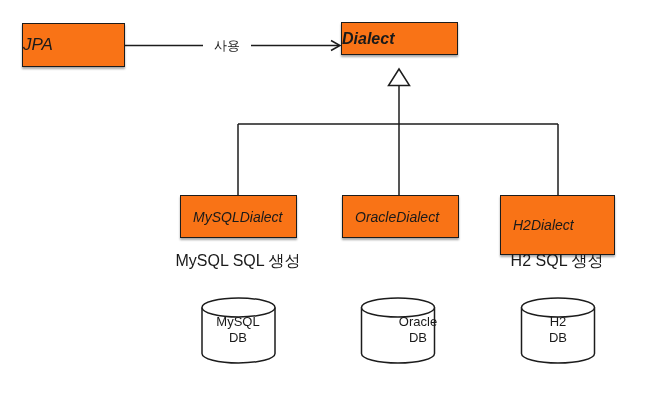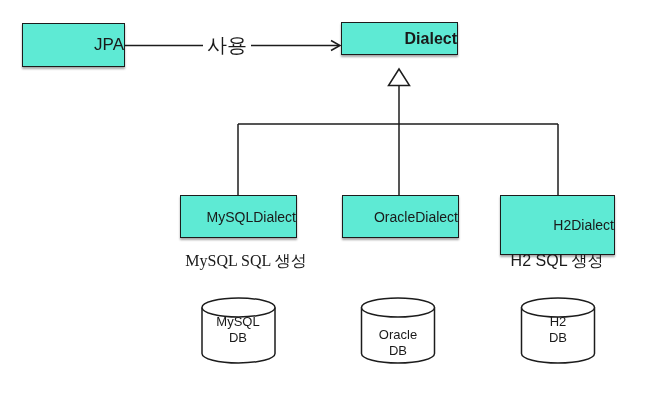--- a/index.html
+++ b/index.html
@@ -17,64 +17,65 @@
     overflow: hidden;
   }
   svg.wires {
     position: absolute;
     left: 0; top: 0;
     width: 667px;
     height: 405px;
   }
   .node-box {
     position: absolute;
-    background: #5eead4;
+    background: #f97316;
     border: 1.5px solid #1c1c1c;
     box-shadow: 0 1.5px 2px rgba(0,0,0,0.35);
     display: flex;
     align-items: center;
-    justify-content: flex-end;
+    justify-content: flex-start;
     box-sizing: border-box;
+    font-style: italic;
   }
   .box-jpa      { left: 22px;  top: 23px;  width: 103px; height: 44px; font-size: 17px; }
   .box-dialect  { left: 341px; top: 22px;  width: 117px; height: 33px; font-size: 16px; font-weight: bold; }
   .box-sub      { font-size: 14px; padding-left: 12px; }
   .box-mysql    { left: 180px; top: 195px; width: 117px; height: 43px; }
   .box-oracle   { left: 342px; top: 195px; width: 117px; height: 43px; }
   .box-h2       { left: 500px; top: 195px; width: 115px; height: 60px; }
   .edge-label {
     position: absolute;
     left: 203px; top: 36px;
     width: 48px; height: 19px;
     background: #ffffff;
     text-align: center;
-    font-size: 20px;
+    font-size: 13px;
     line-height: 19px;
   }
   .caption {
     position: absolute;
     top: 250px;
     width: 180px;
     text-align: center;
     font-size: 16px;
     line-height: 22px;
   }
-  .caption-mysql  { left: 156px; font-family: Liberation Serif, serif; }
+  .caption-mysql  { left: 148px; }
   .caption-oracle { left: 310px; }
   .caption-h2     { left: 467px; }
   .db-label {
     position: absolute;
     width: 84px;
     text-align: center;
     font-size: 13px;
     line-height: 15.5px;
     top: 314px;
   }
   .db-label-mysql  { left: 196px; }
-  .db-label-oracle { left: 356px; margin-top: 13px; }
+  .db-label-oracle { left: 376px; }
   .db-label-h2     { left: 516px; }
 </style>
 </head>
 <body>
 
 <div class="canvas">
 
   <svg class="wires" viewBox="0 0 667 405" stroke="#1c1c1c" stroke-width="1.5" fill="none">
 
     <line x1="125" y1="45.5" x2="205" y2="45.5"></line>

